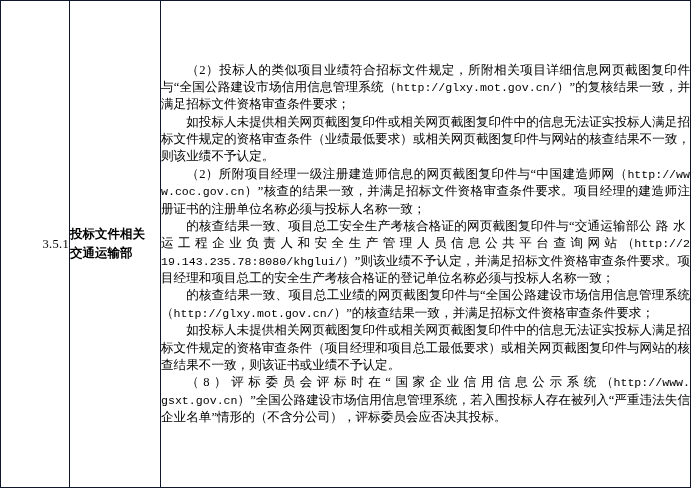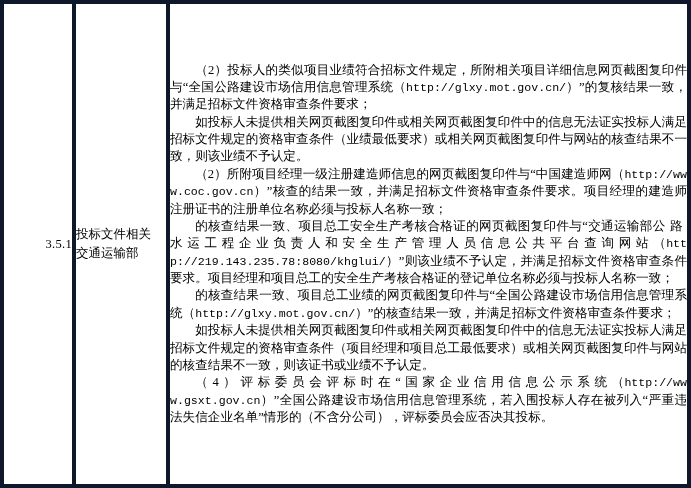--- a/index.html
+++ b/index.html
@@ -14,21 +14,21 @@
     color: #000000;
     overflow: hidden;
   }
   .doc-table {
     width: 691px;
     height: 488px;
     border-collapse: collapse;
     table-layout: fixed;
   }
   .doc-table td {
-    border: 4px solid #0f172a;
+    border: 1px solid #0f172a;
     vertical-align: middle;
     padding: 0;
   }
   .col-num {
     width: 68px;
     text-align: right;
     font-size: 12.5px;
     letter-spacing: 0.3px;
   }
   .col-title {
@@ -56,20 +56,21 @@
   .mono {
     font-family: "Liberation Mono", "DejaVu Sans Mono", monospace;
     font-size: 11.6px;
     letter-spacing: 0;
   }
   .wide {
     letter-spacing: 0.35em;
   }
   .title-line {
     display: block;
+    font-weight: bold;
   }
 </style>
 </head>
 <body>
 
 <table class="doc-table">
   <tbody>
       <tr>
     <td class="col-num">
       <span>3.5.1</span>
@@ -79,18 +80,18 @@
       <span class="title-line">交通运输部</span>
     </td>
     <td class="col-body">
       <div class="body-inner" id="body-inner">
             <div class="para"><span>（2）投标人的类似项目业绩符合招标文件规定，所附相关项目详细信息网页截图复印件与“全国公路建设市场信用信息管理系统（</span><span class="mono">http://glxy.mot.gov.cn/</span><span>）”的复核结果一致，并满足招标文件资格审查条件要求；</span></div>
             <div class="para"><span>如投标人未提供相关网页截图复印件或相关网页截图复印件中的信息无法证实投标人满足招标文件规定的资格审查条件（业绩最低要求）或相关网页截图复印件与网站的核查结果不一致，则该业绩不予认定。</span></div>
             <div class="para"><span>（2）所附项目经理一级注册建造师信息的网页截图复印件与“中国建造师网（</span><span class="mono">http://www.coc.gov.cn</span><span>）”核查的结果一致，并满足招标文件资格审查条件要求。项目经理的建造师注册证书的注册单位名称必须与投标人名称一致；</span></div>
             <div class="para"><span>的核查结果一致、项目总工安全生产考核合格证的网页截图复印件与“交通运输部</span><span class="wide">公路水运工程企业负责人和安全生产管理人员信息公共平台查询网站</span><span>（</span><span class="mono">http://219.143.235.78:8080/khglui/</span><span>）”则该业绩不予认定，并满足招标文件资格审查条件要求。项目经理和项目总工的安全生产考核合格证的登记单位名称必须与投标人名称一致；</span></div>
             <div class="para"><span>的核查结果一致、项目总工业绩的网页截图复印件与“全国公路建设市场信用信息管理系统（</span><span class="mono">http://glxy.mot.gov.cn/</span><span>）”的核查结果一致，并满足招标文件资格审查条件要求；</span></div>
             <div class="para"><span>如投标人未提供相关网页截图复印件或相关网页截图复印件中的信息无法证实投标人满足招标文件规定的资格审查条件（项目经理和项目总工最低要求）或相关网页截图复印件与网站的核查结果不一致，则该证书或业绩不予认定。</span></div>
-            <div class="para"><span class="wide">（4）评标委员会评标时在“国家企业信用信息公示系统</span><span>（</span><span class="mono">http://www.gsxt.gov.cn</span><span>）”全国公路建设市场信用信息管理系统，若入围投标人存在被列入“严重违法失信企业名单”情形的（不含分公司），评标委员会应否决其投标。</span></div>
+            <div class="para"><span class="wide">（8）评标委员会评标时在“国家企业信用信息公示系统</span><span>（</span><span class="mono">http://www.gsxt.gov.cn</span><span>）”全国公路建设市场信用信息管理系统，若入围投标人存在被列入“严重违法失信企业名单”情形的（不含分公司），评标委员会应否决其投标。</span></div>
           </div>
     </td>
   </tr>
 </tbody>
   </table>
 
 </body></html>

